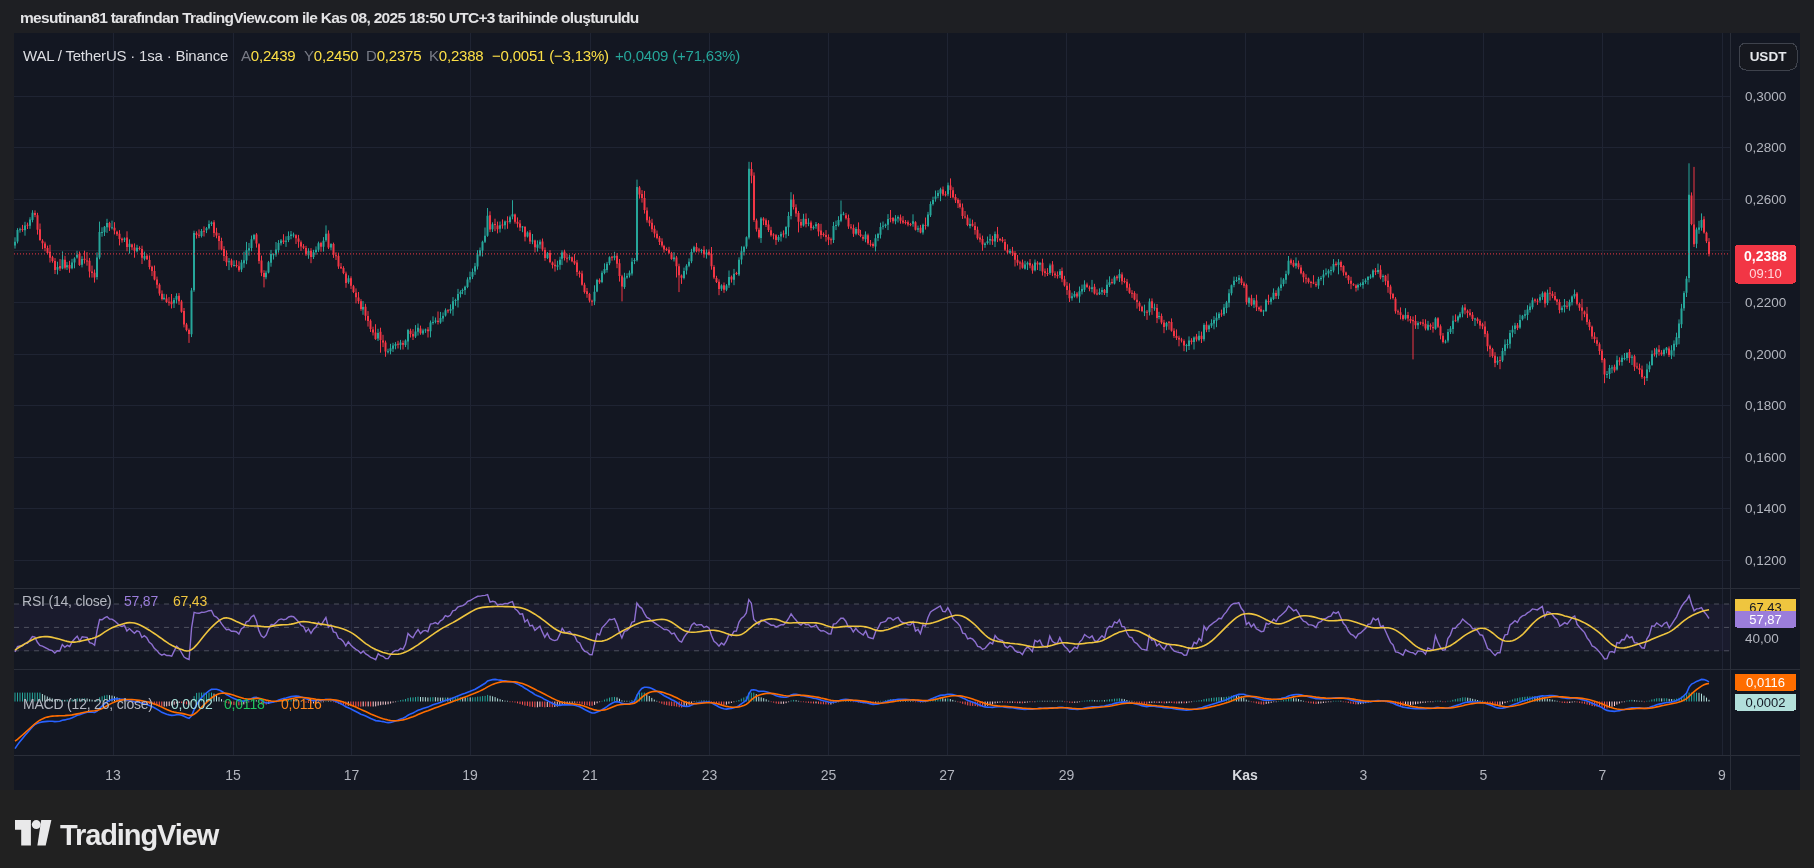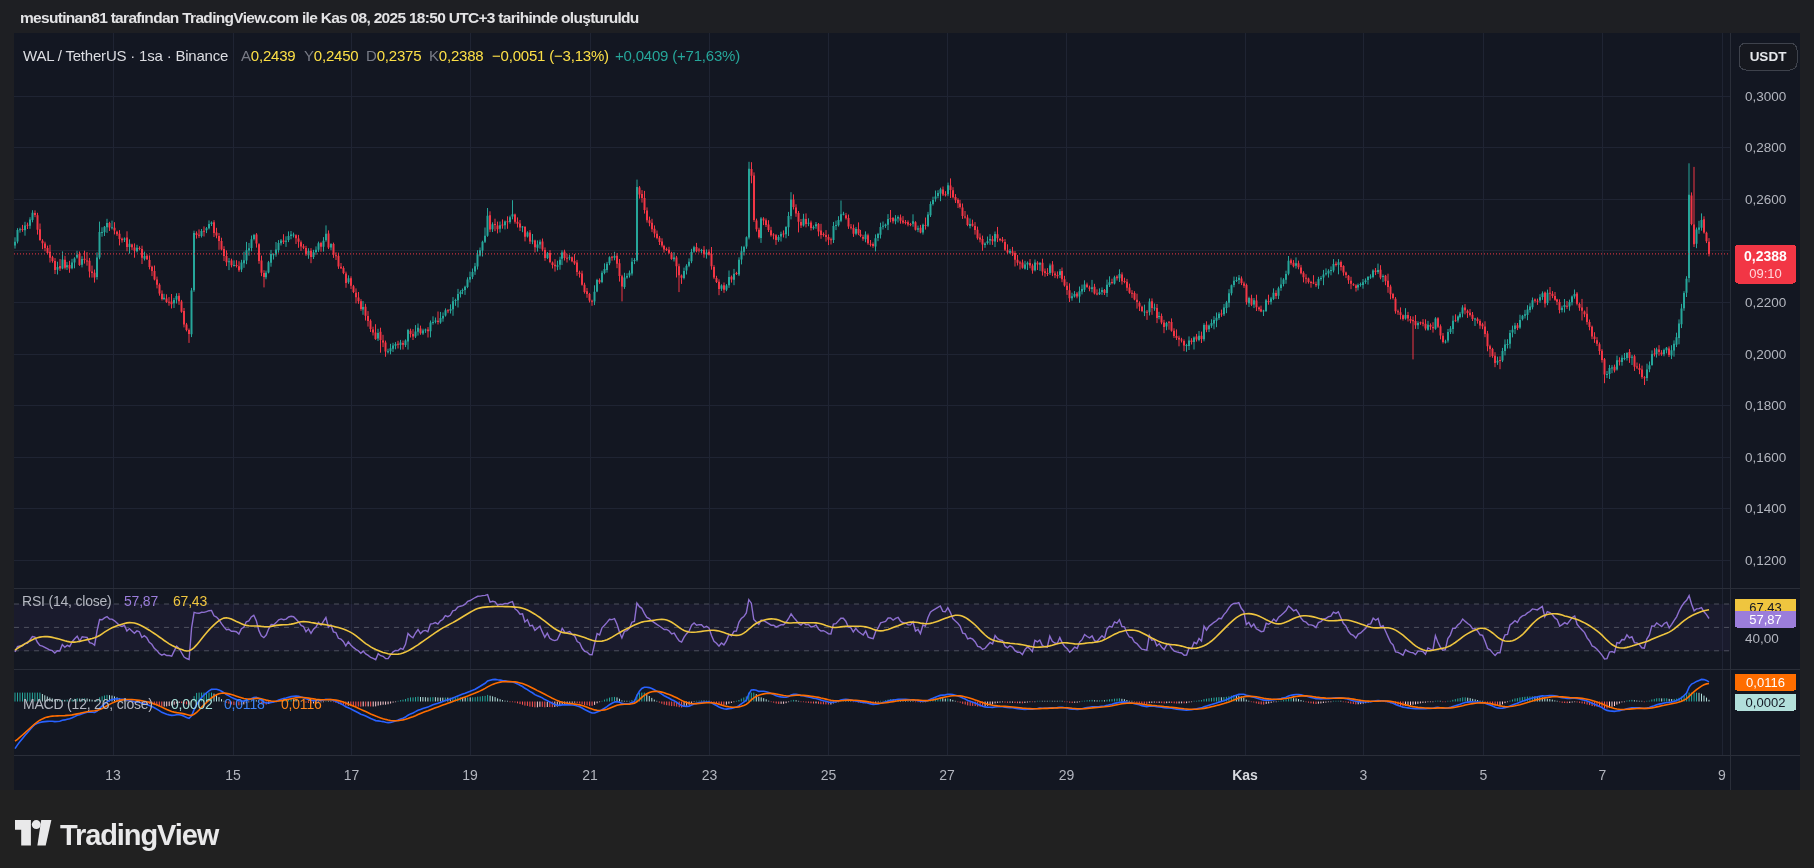--- a/index.html
+++ b/index.html
@@ -5,21 +5,21 @@
 .wrap{position:relative;width:1814px;height:868px;font-family:"Liberation Sans",sans-serif}
 .attr{position:absolute;left:20px;top:9px;font-size:15.5px;font-weight:bold;color:#e2e2e4;letter-spacing:-0.7px}
 .legend{position:absolute;top:47px;left:0;width:100%;height:18px;font-size:15px;color:#dcdde2;letter-spacing:-0.2px}
 .legend span{position:absolute;top:0;white-space:pre}
 .legend .g{color:#787b86}.legend .r{color:#fde047}.legend .gr{color:#26a69a}
 .l2{position:absolute;left:0;top:593px;width:100%;height:16px;font-size:14px;color:#b4b7c1;letter-spacing:-0.2px}
 .l2 span{position:absolute;top:0}
 .l2 .pu{color:#9b7ddb}.l2 .ye{color:#efc53f}
 .l3{position:absolute;left:0;top:684px;width:100%;height:16px;font-size:14px;color:#b4b7c1;letter-spacing:-0.2px}
 .l3 span{position:absolute;top:12px}
-.l3 .te{color:#a5ddd6}.l3 .bl{color:#3b82f6}.l3 .or{color:#ff8519}
+.l3 .te{color:#a5ddd6}.l3 .bl{color:#22c55e}.l3 .or{color:#ff8519}
 .foot{position:absolute;left:0;top:790px;width:1814px;height:84px;background:#212121}
 </style></head>
 <body>
 <div class="wrap">
 <svg width="1814" height="868" viewBox="0 0 1814 868" shape-rendering="crispEdges" text-rendering="optimizeLegibility">
 <rect width="1814" height="868" fill="#1e1f23"></rect>
 <rect x="14" y="33" width="1786" height="757" fill="#131722"></rect>
 <path d="M113 33V755M233 33V755M351.5 33V755M470 33V755M590 33V755M709.5 33V755M828.5 33V755M947 33V755M1066.5 33V755M1245 33V755M1363.5 33V755M1483.5 33V755M1602.5 33V755M1722 33V755" stroke="#1f2433" stroke-width="1"></path>
 <path d="M14 96H1730M14 147.6H1730M14 199.2H1730M14 250.8H1730M14 302.4H1730M14 354H1730M14 405.6H1730M14 457.2H1730M14 508.8H1730M14 560.4H1730" stroke="#1f2433" stroke-width="1"></path>
 <rect x="14" y="604" width="1716" height="46.8" fill="rgba(126,87,194,0.07)"></rect>

